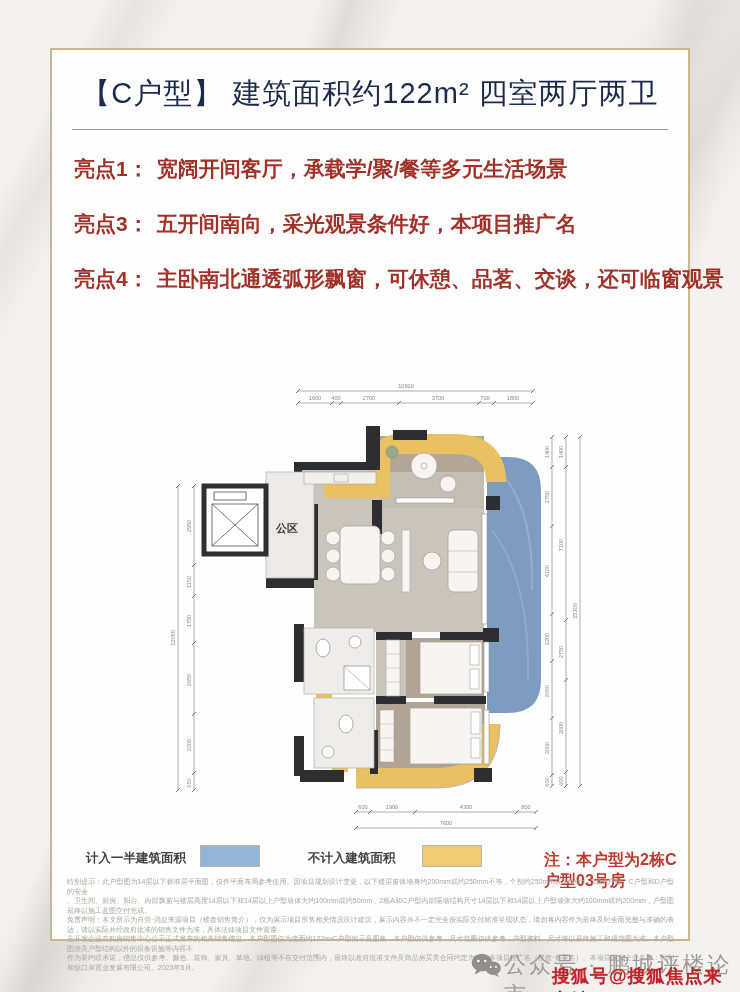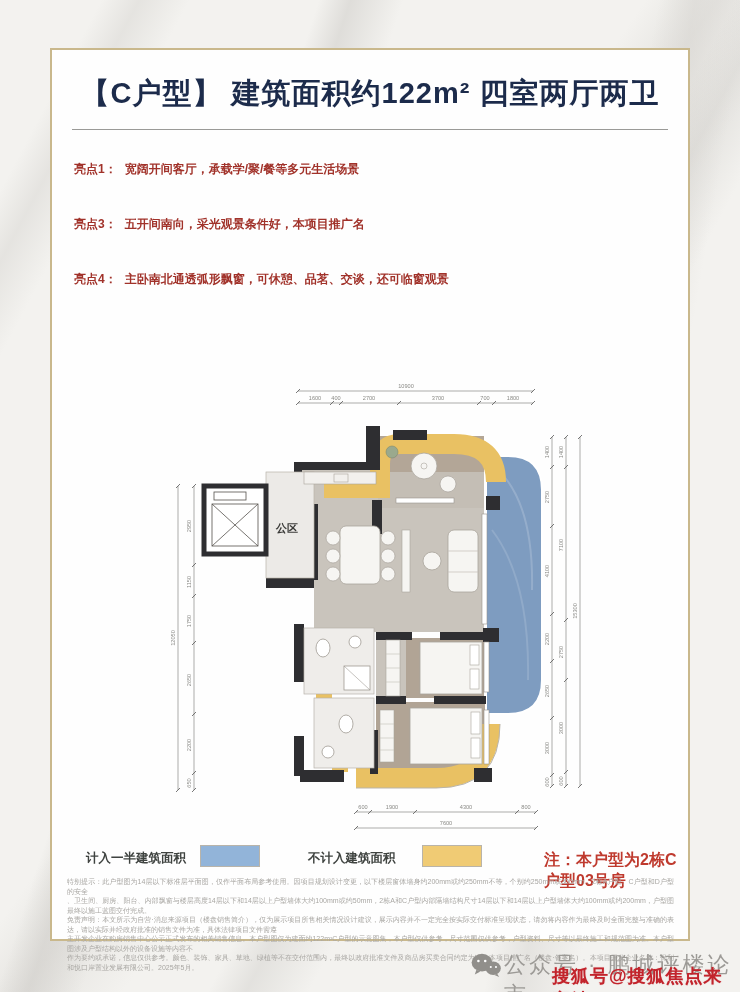--- a/index.html
+++ b/index.html
@@ -12,31 +12,31 @@
       linear-gradient(118deg, transparent 8%, rgba(212,210,206,.45) 11%, transparent 15%, transparent 58%, rgba(203,201,197,.4) 61%, transparent 66%),
       linear-gradient(100deg, transparent 72%, rgba(214,212,208,.5) 76%, transparent 82%),
       linear-gradient(125deg, transparent 45%, rgba(221,219,215,.6) 50%, transparent 57%);
   }
   .card{
     position:absolute;left:50px;top:48px;width:640px;height:893px;
     background:#fefefe;border:2px solid #c9b88c;box-sizing:border-box;
   }
   .title{
     position:absolute;top:24px;left:0;width:100%;text-align:center;
-    font-size:29px;font-weight:bold;color:#1c2b4b;letter-spacing:1px;
+    font-size:29px;font-weight:normal;color:#1c2b4b;letter-spacing:1px;
   }
   .divider{
     position:absolute;top:79px;left:20px;right:20px;height:0;
     border-top:1px solid #9a9a97;
   }
   .highlights{
     position:absolute;top:108px;left:22px;right:16px;
     display:flex;flex-direction:column;gap:33px;
   }
-  .hl{font-size:12px;font-weight:bold;color:#a1322a;line-height:22px;white-space:nowrap;}
+  .hl{font-size:21px;font-weight:bold;color:#a1322a;line-height:22px;white-space:nowrap;}
   .hl .hl-label{margin-right:8px;}
   .plan-wrap{position:absolute;left:96px;top:330px;width:450px;height:462px;}
   .legend{position:absolute;top:795px;left:0;width:100%;height:26px;font-size:12.5px;}
   .legend-label{position:absolute;top:5px;font-weight:bold;color:#3f4340;}
   .legend-swatch{position:absolute;top:0;width:60px;height:22px;border:1px solid #b9b4aa;box-sizing:border-box;}
   .note{
     position:absolute;top:800px;left:492px;font-size:16px;font-weight:bold;color:#bf3a2e;
   }
   .fineprint{
     position:absolute;top:827px;left:15px;right:14px;

